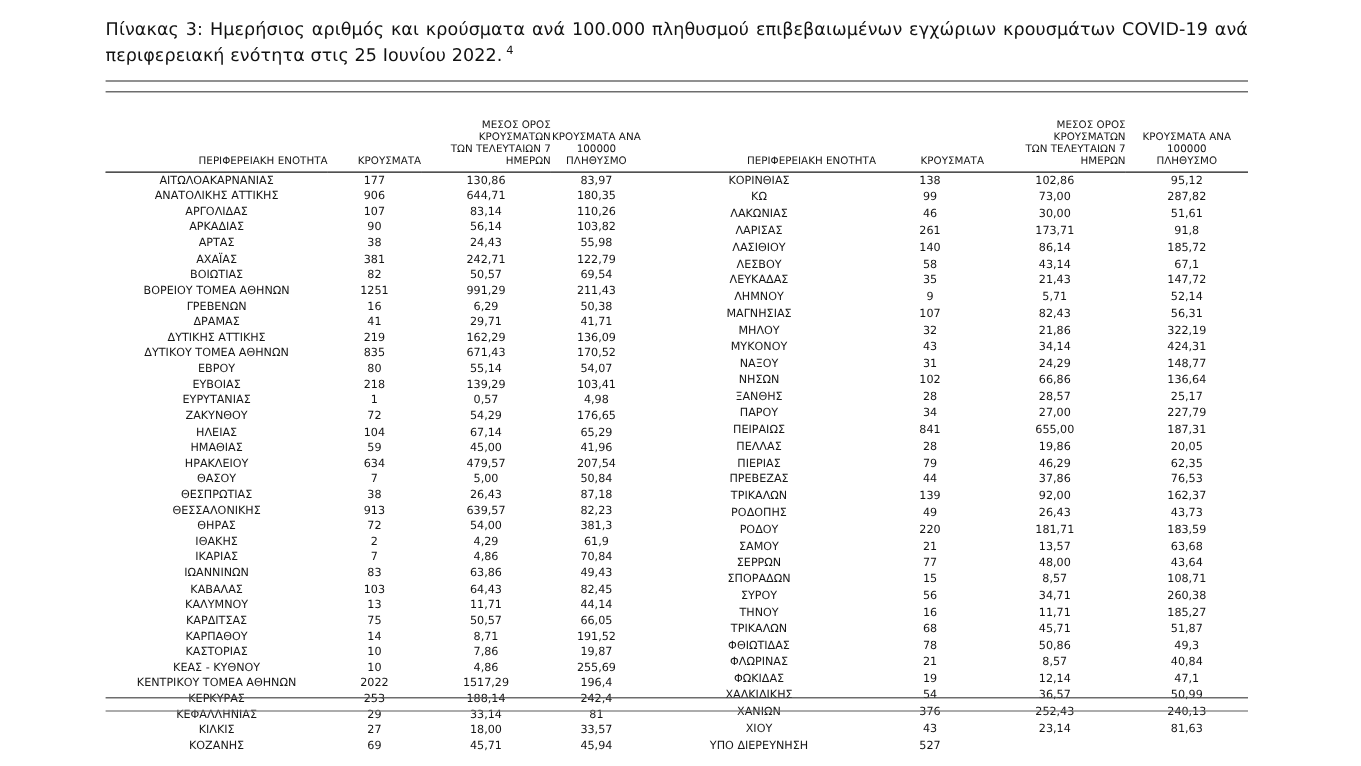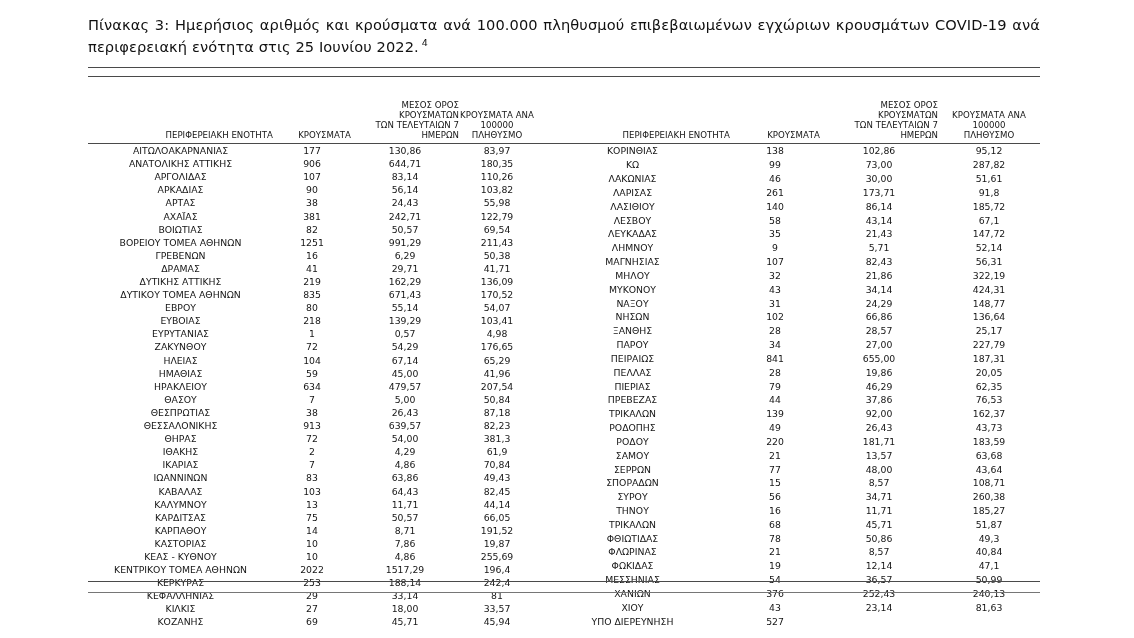--- a/index.html
+++ b/index.html
@@ -597,21 +597,21 @@
             <td class="c-num">8,57</td>
             <td class="c-num">40,84</td>
           </tr>
           <tr>
             <td class="c-name">ΦΩΚΙΔΑΣ</td>
             <td class="c-num">19</td>
             <td class="c-num">12,14</td>
             <td class="c-num">47,1</td>
           </tr>
           <tr>
-            <td class="c-name">ΜΕΣΣΗΝΙΑΣ</td>
+            <td class="c-name">ΧΑΛΚΙΔΙΚΗΣ</td>
             <td class="c-num">54</td>
             <td class="c-num">36,57</td>
             <td class="c-num">50,99</td>
           </tr>
           <tr>
             <td class="c-name">ΧΑΝΙΩΝ</td>
             <td class="c-num">376</td>
             <td class="c-num">252,43</td>
             <td class="c-num">240,13</td>
           </tr>

